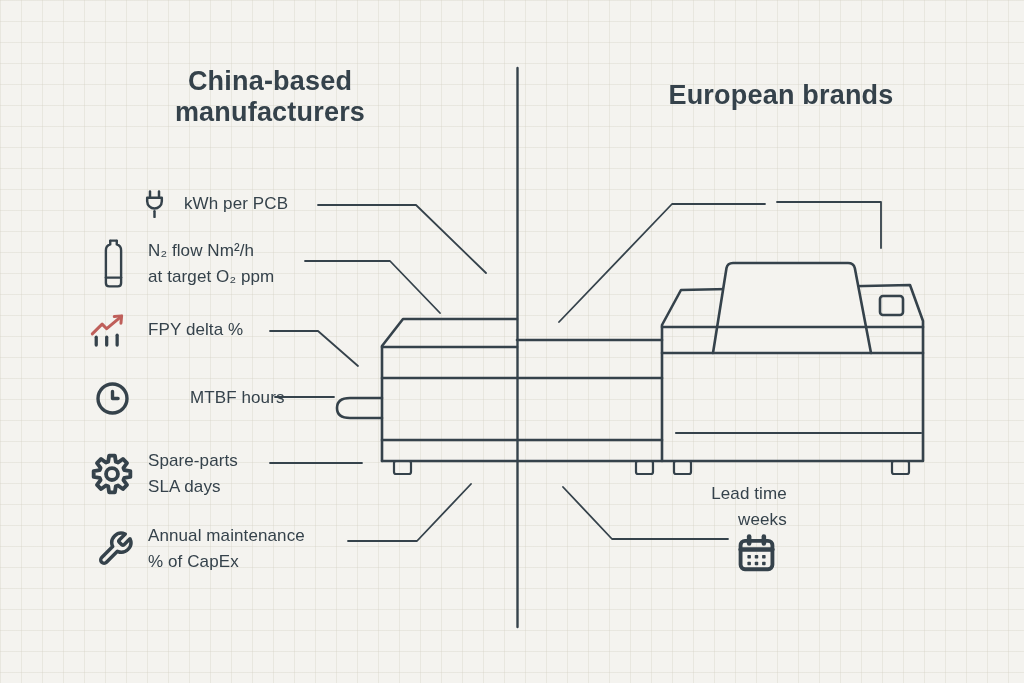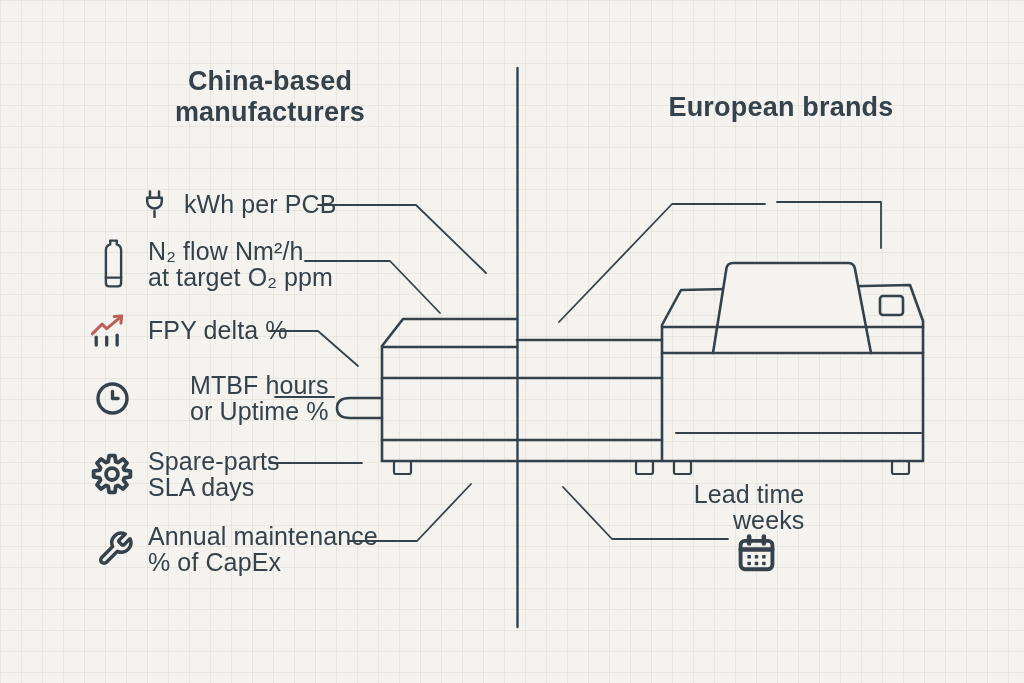--- a/index.html
+++ b/index.html
@@ -15,23 +15,23 @@
       linear-gradient(to bottom, var(--grid) 1px, transparent 1px);
     background-size:21px 21px;
     color:var(--ink);
   }
   .diagram-svg{position:absolute; inset:0;}
   .title{
     position:absolute; font-weight:700; font-size:27px; line-height:31px;
     text-align:center; color:var(--ink); letter-spacing:.2px;margin-left:20px;
   }
   .title-left{left:128px; top:66px; width:244px;}
-  .title-right{left:600px; top:92px; width:322px;}
+  .title-right{left:600px; top:80px; width:322px;}
   .item{position:absolute; display:flex; align-items:center;}
-  .item .txt{font-size:25px; line-height:26px; color:var(--ink); letter-spacing:.1px; white-space:nowrap;}
+  .item .txt{font-size:17px; line-height:26px; color:var(--ink); letter-spacing:.1px; white-space:nowrap;}
   .item svg{flex:0 0 auto; display:block;}
   .ico{stroke:var(--ink); fill:none; stroke-width:2.2; stroke-linecap:round; stroke-linejoin:round;}
   #item-kwh{left:141px; top:188px; height:32px;}
   #item-kwh .txt{margin-left:16px;}
   #item-n2{left:100px; top:238px; height:52px;}
   #item-n2 .txt{margin-left:21px;}
   #item-fpy{left:88px; top:313px; height:34px;}
   #item-fpy .txt{margin-left:20px;}
   #item-mtbf{left:94px; top:372px; height:52px;gap:41px;}
   #item-mtbf .txt{margin-left:18px;}
@@ -133,21 +133,20 @@
     <div class="txt">FPY delta %</div>
   </div>
 
   <div class="item" id="item-mtbf">
     <svg class="ico" width="37" height="37" viewBox="0 0 24 24">
       <circle cx="12" cy="12" r="9.4"></circle>
       <path d="M12 7.4 V12 H15.6"></path>
     </svg>
     <div class="txt">
       <div>MTBF hours</div>
-      <div>or Uptime %</div>
     </div>
   </div>
 
   <div class="item" id="item-spare">
     <svg class="ico" width="42" height="44" viewBox="0 0 24 24" stroke-width="2">
       <path d="M19.08 9.84 L22.47 10.35 L22.47 13.65 L19.08 14.16 L18.53 15.47 L20.58 18.23 L18.23 20.58 L15.47 18.53 L14.16 19.08 L13.65 22.47 L10.35 22.47 L9.84 19.08 L8.53 18.53 L5.77 20.58 L3.42 18.23 L5.47 15.47 L4.92 14.16 L1.53 13.65 L1.53 10.35 L4.92 9.84 L5.47 8.53 L3.42 5.77 L5.77 3.42 L8.53 5.47 L9.84 4.92 L10.35 1.53 L13.65 1.53 L14.16 4.92 L15.47 5.47 L18.23 3.42 L20.58 5.77 L18.53 8.53 Z"></path>
       <circle cx="12" cy="12" r="3.4"></circle>
     </svg>
     <div class="txt">
       <div>Spare-parts</div>

